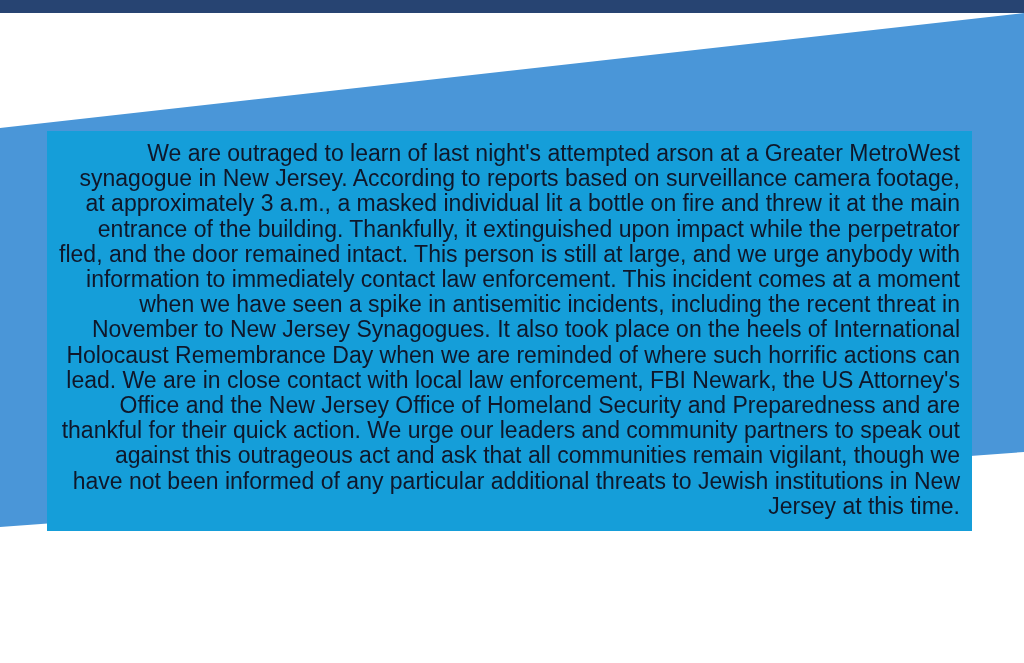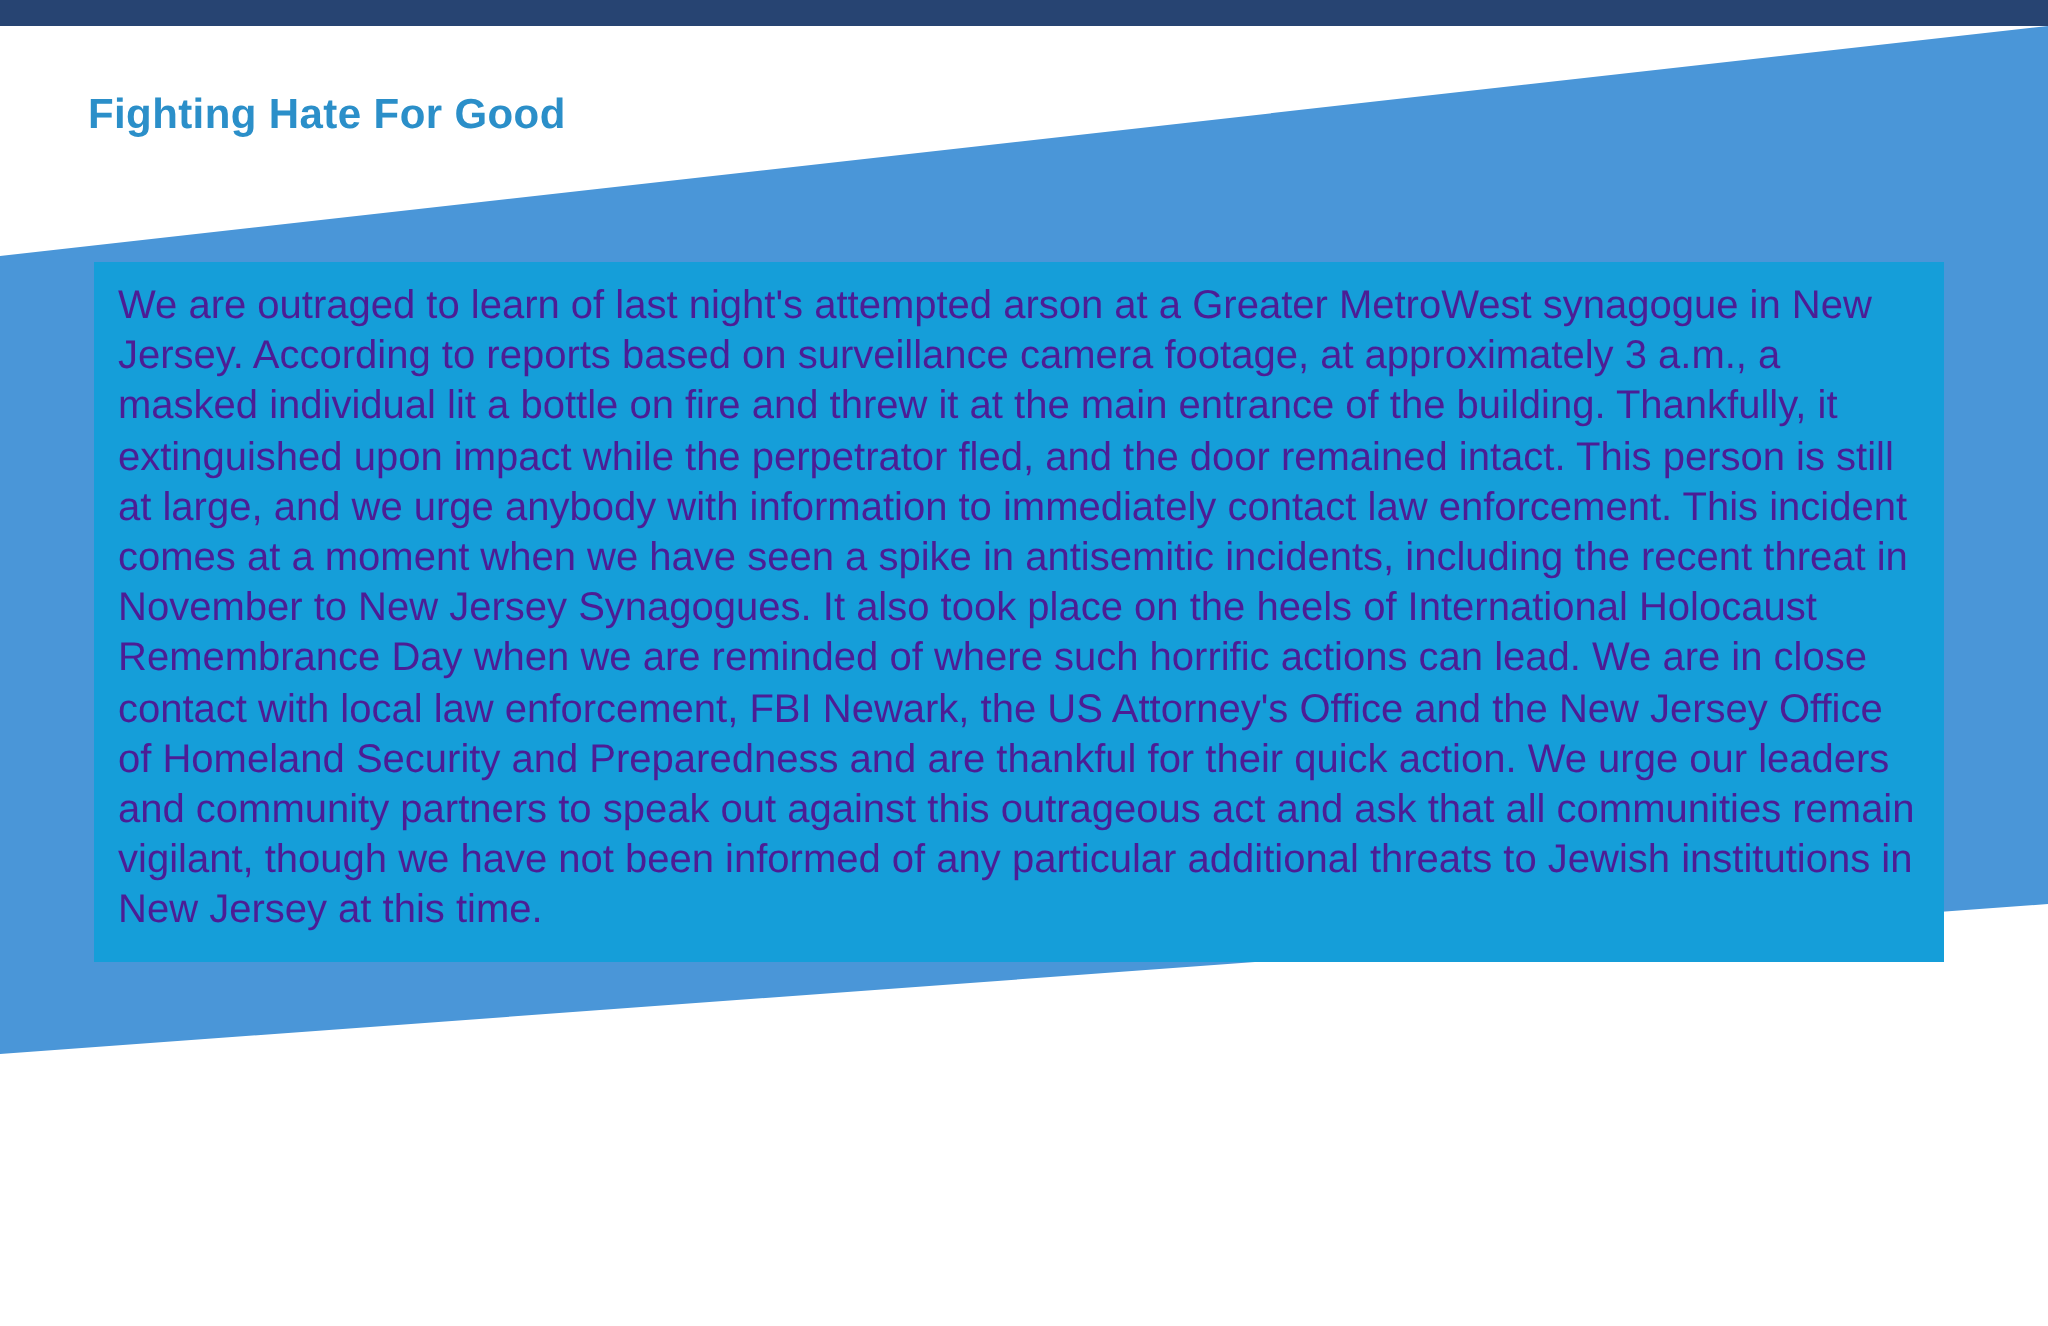--- a/index.html
+++ b/index.html
@@ -39,24 +39,24 @@
   #statement-box {
     position: absolute;
     left: 47px;
     top: 131px;
     width: 925px;
     background: #159ed9;
     padding: 10px 12px 12px 12px;
     box-sizing: border-box;
   }
   #statement-text {
-    color: #4c1d95;
-    font-size: 20px;
+    color: #0f172a;
+    font-size: 23px;
     line-height: 25.2px;
-    text-align: left;
+    text-align: right;
     margin: 0;
     font-weight: 400;
   }
   
   #logo-strip {
     position: absolute;
     left: 0;
     top: 498px;
     width: 1024px;
     height: 125px;
@@ -69,21 +69,20 @@
 
   <svg id="bg-svg" viewBox="0 0 1024 663" preserveAspectRatio="none">
 
     <rect x="0" y="0" width="1024" height="663" fill="#ffffff"></rect>
 
     <polygon points="0,128 1024,13 1024,452 0,527" fill="#4a96d8"></polygon>
 
     <rect x="0" y="0" width="1024" height="13" fill="#274472"></rect>
   </svg>
 
-  <div id="headline">Fighting Hate For Good</div>
 
   <div id="statement-box">
     <p id="statement-text">We are outraged to learn of last night's attempted arson at a Greater MetroWest synagogue in New Jersey. According to reports based on surveillance camera footage, at approximately 3 a.m., a masked individual lit a bottle on fire and threw it at the main entrance of the building. Thankfully, it extinguished upon impact while the perpetrator fled, and the door remained intact. This person is still at large, and we urge anybody with information to immediately contact law enforcement. This incident comes at a moment when we have seen a spike in antisemitic incidents, including the recent threat in November to New Jersey Synagogues. It also took place on the heels of International Holocaust Remembrance Day when we are reminded of where such horrific actions can lead. We are in close contact with local law enforcement, FBI Newark, the US Attorney's Office and the New Jersey Office of Homeland Security and Preparedness and are thankful for their quick action. We urge our leaders and community partners to speak out against this outrageous act and ask that all communities remain vigilant, though we have not been informed of any particular additional threats to Jewish institutions in New Jersey at this time.</p>
   </div>
 
   <div id="logo-strip">
 
     
     
 

